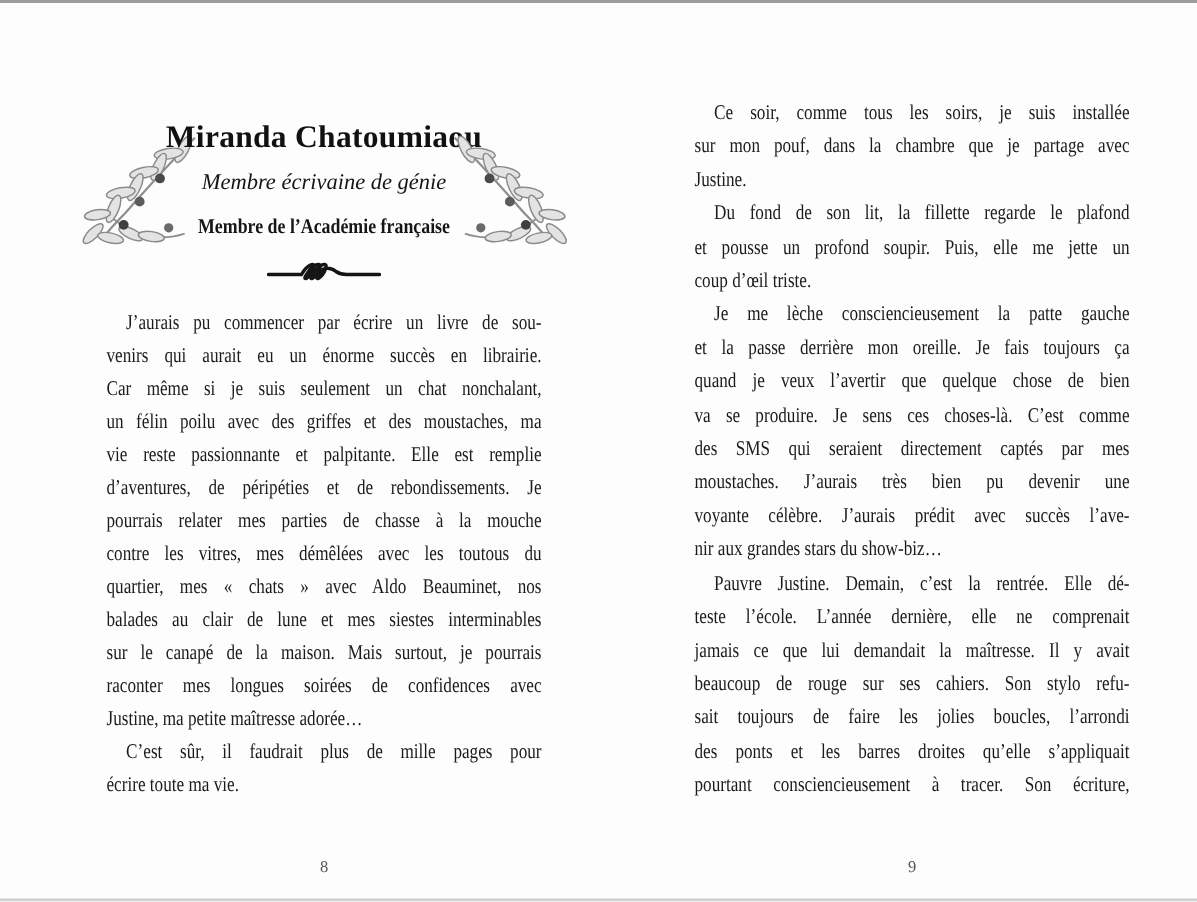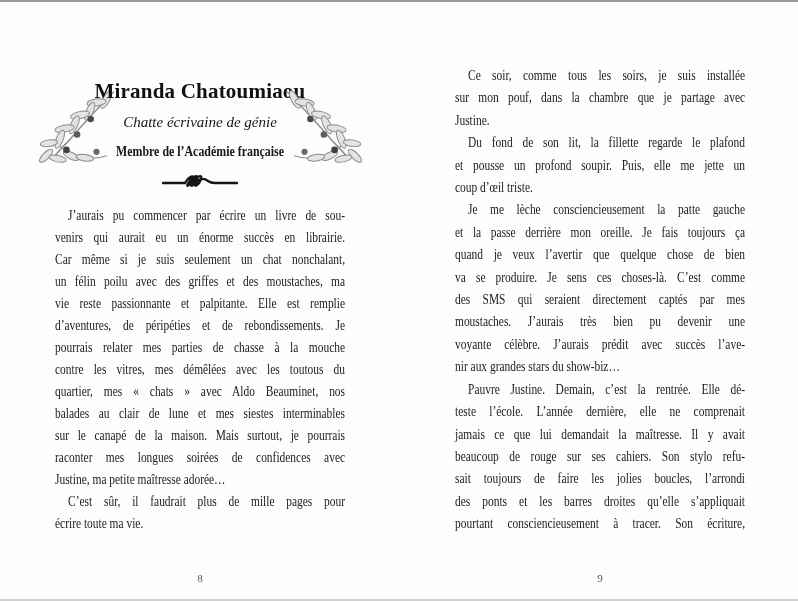--- a/index.html
+++ b/index.html
@@ -6,21 +6,21 @@
   html,body { width:798px; height:601px; overflow:hidden; }
   body {
     background:#fdfdfd;
     font-family:"Liberation Serif", serif;
     color:#1b1b1b;
     position:relative;
   }
   .edge-top { position:absolute; top:0; left:0; width:798px; height:2px; background:#9c9c9c; }
   .edge-bottom { position:absolute; bottom:0; left:0; width:798px; height:2px; background:#cfcfcf; }
 
-  .spread { position:absolute; top:2px; left:0; width:798px; height:597px; display:flex; }
+  .spread { position:absolute; top:2px; left:0; width:798px; height:597px; display:flex;padding-left:16px; }
   .page { position:relative; width:399px; height:100%; }
 
   
   .title {
     position:absolute; left:55px; top:77px; width:290px;
     text-align:center; font-size:21px; font-weight:bold; color:#111;
     letter-spacing:.2px; white-space:nowrap;
   }
   .subtitle {
     position:absolute; left:55px; top:112px; width:290px;
@@ -85,21 +85,21 @@
       </g>
       <g>
         <circle cx="56" cy="34" r="3.4" fill="#4a4a4a"></circle>
         <circle cx="42" cy="50" r="3.4" fill="#5c5c5c"></circle>
         <circle cx="31" cy="66" r="3.4" fill="#3f3f3f"></circle>
         <circle cx="62" cy="68" r="3.2" fill="#6a6a6a"></circle>
       </g>
     </svg>
 
     <h1 class="title">Miranda Chatoumiaou</h1>
-    <div class="subtitle">Chatte écrivaine de génie</div>
+    <div class="subtitle">Membre écrivaine de génie</div>
     <div class="affiliation">Membre de l’Académie française</div>
 
     <svg class="branch branch-right" viewBox="0 0 90 95">
       <g stroke="#8f8f8f" stroke-width="1.6" fill="none">
         <path d="M80 6 C64 22 46 42 32 58 C27 63 22 68 16 76"></path>
         <path d="M24 62 C40 75 58 77 73 72" stroke-width="1.3"></path>
       </g>
       <g fill="#e3e3e3" stroke="#8a8a8a" stroke-width="1">
         <ellipse cx="72" cy="14" rx="10" ry="3.6" transform="rotate(-62 72 14)"></ellipse>
         <ellipse cx="62" cy="17" rx="10" ry="3.6" transform="rotate(-8 62 17)"></ellipse>

